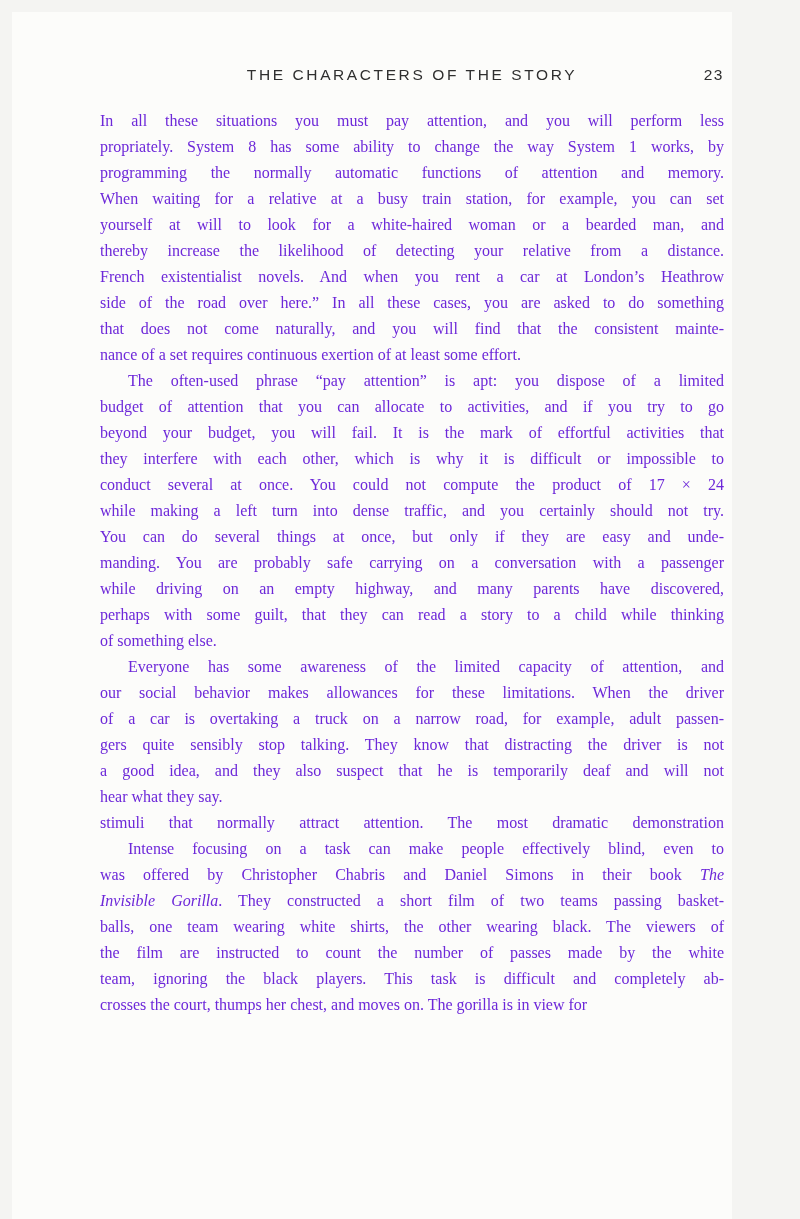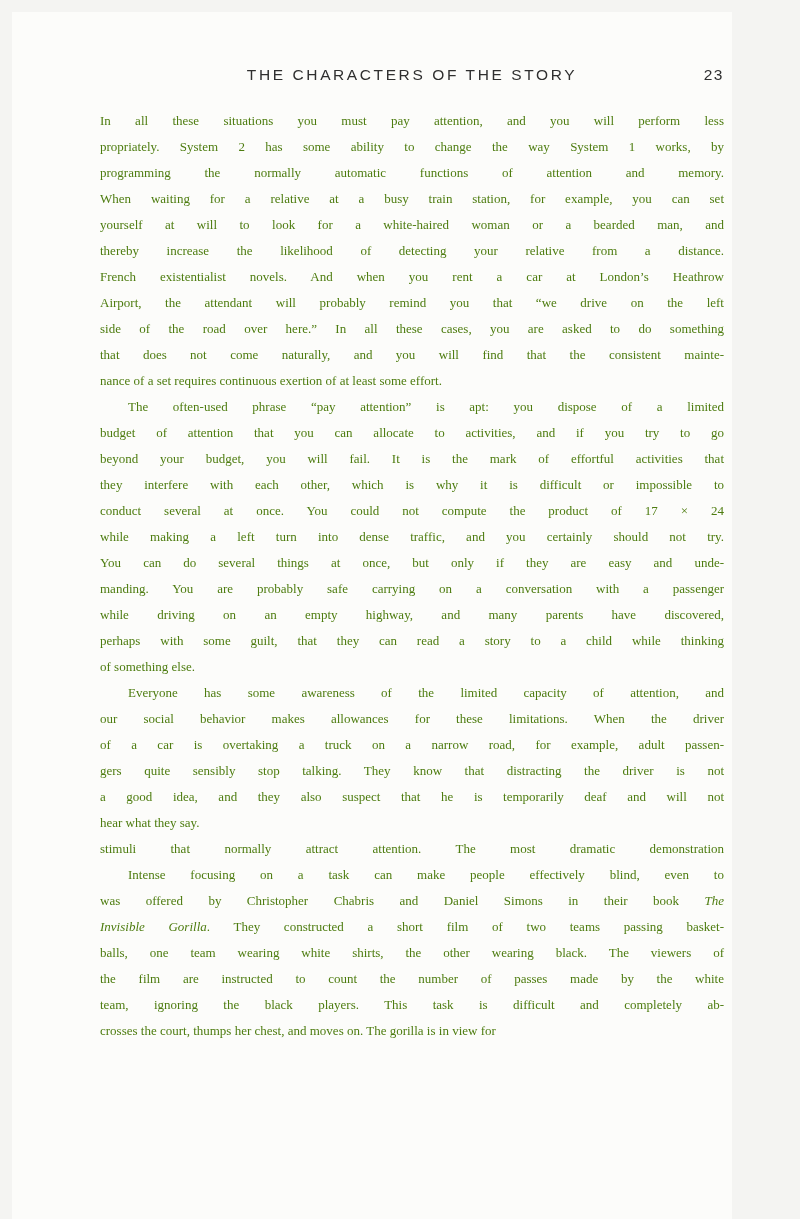--- a/index.html
+++ b/index.html
@@ -36,23 +36,23 @@
     right: 0;
     top: 0;
     letter-spacing: 1.5px;
   }
   .text-block {
     position: absolute;
     top: 96px;
     left: 88px;
     width: 624px;
     font-family: "Liberation Serif", serif;
-    font-size: 13px;
+    font-size: 16px;
     line-height: 26px;
-    color: #4d7c0f;
+    color: #6d28d9;
   }
   .para {
     margin: 0;
   }
   .line {
     text-align: justify;
     text-align-last: justify;
     -moz-text-align-last: justify;
     height: 26px;
     white-space: nowrap;
@@ -82,27 +82,26 @@
 <div class="page">
 
   <div class="header-row">
     <span class="running-title">THE CHARACTERS OF THE STORY</span>
     <span class="page-number">23</span>
   </div>
 
   <div class="text-block">
       <div class="para">
         <div class="line">In all these situations you must pay attention, and you will perform less</div>
-        <div class="line">propriately. System 2 has some ability to change the way System 1 works, by</div>
+        <div class="line">propriately. System 8 has some ability to change the way System 1 works, by</div>
         <div class="line">programming the normally automatic functions of attention and memory.</div>
         <div class="line">When waiting for a relative at a busy train station, for example, you can set</div>
         <div class="line">yourself at will to look for a white-haired woman or a bearded man, and</div>
         <div class="line">thereby increase the likelihood of detecting your relative from a distance.</div>
         <div class="line">French existentialist novels. And when you rent a car at London’s Heathrow</div>
-        <div class="line">Airport, the attendant will probably remind you that “we drive on the left</div>
         <div class="line">side of the road over here.” In all these cases, you are asked to do something</div>
         <div class="line">that does not come naturally, and you will find that the consistent mainte-</div>
         <div class="line last">nance of a set requires continuous exertion of at least some effort.</div>
       </div>
       <div class="para">
         <div class="line indent">The often-used phrase “pay attention” is apt: you dispose of a limited</div>
         <div class="line">budget of attention that you can allocate to activities, and if you try to go</div>
         <div class="line">beyond your budget, you will fail. It is the mark of effortful activities that</div>
         <div class="line">they interfere with each other, which is why it is difficult or impossible to</div>
         <div class="line">conduct several at once. You could not compute the product of 17 × 24</div>

